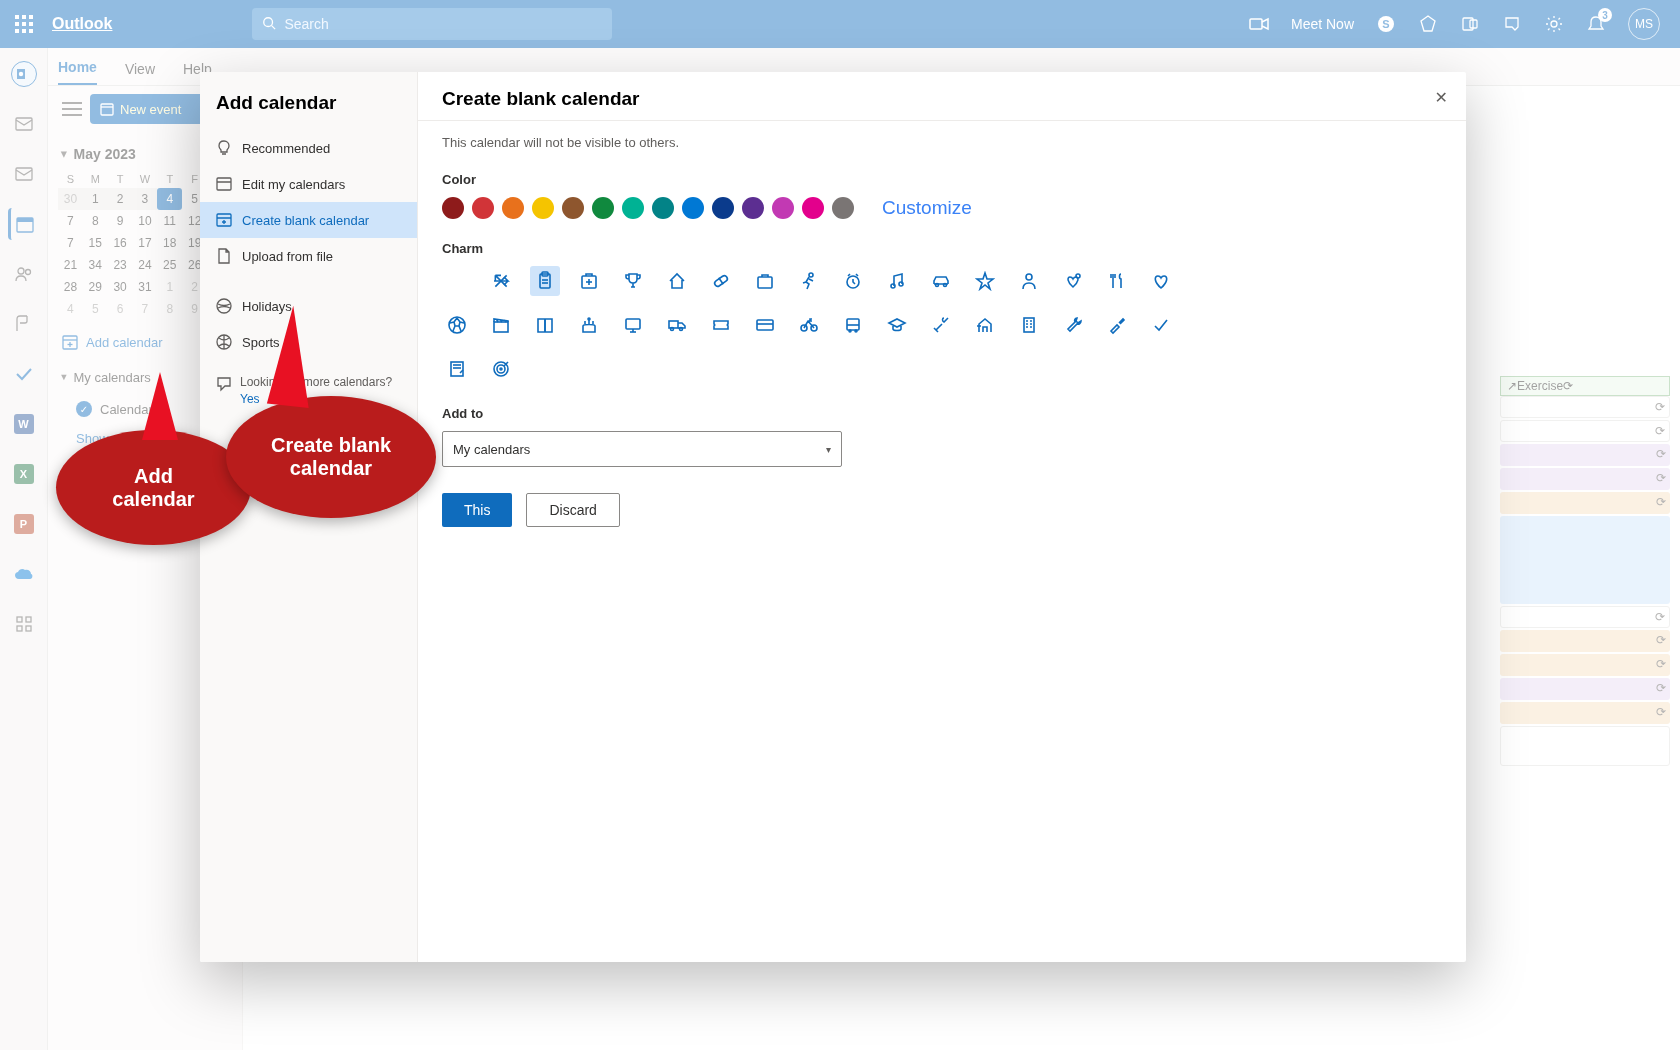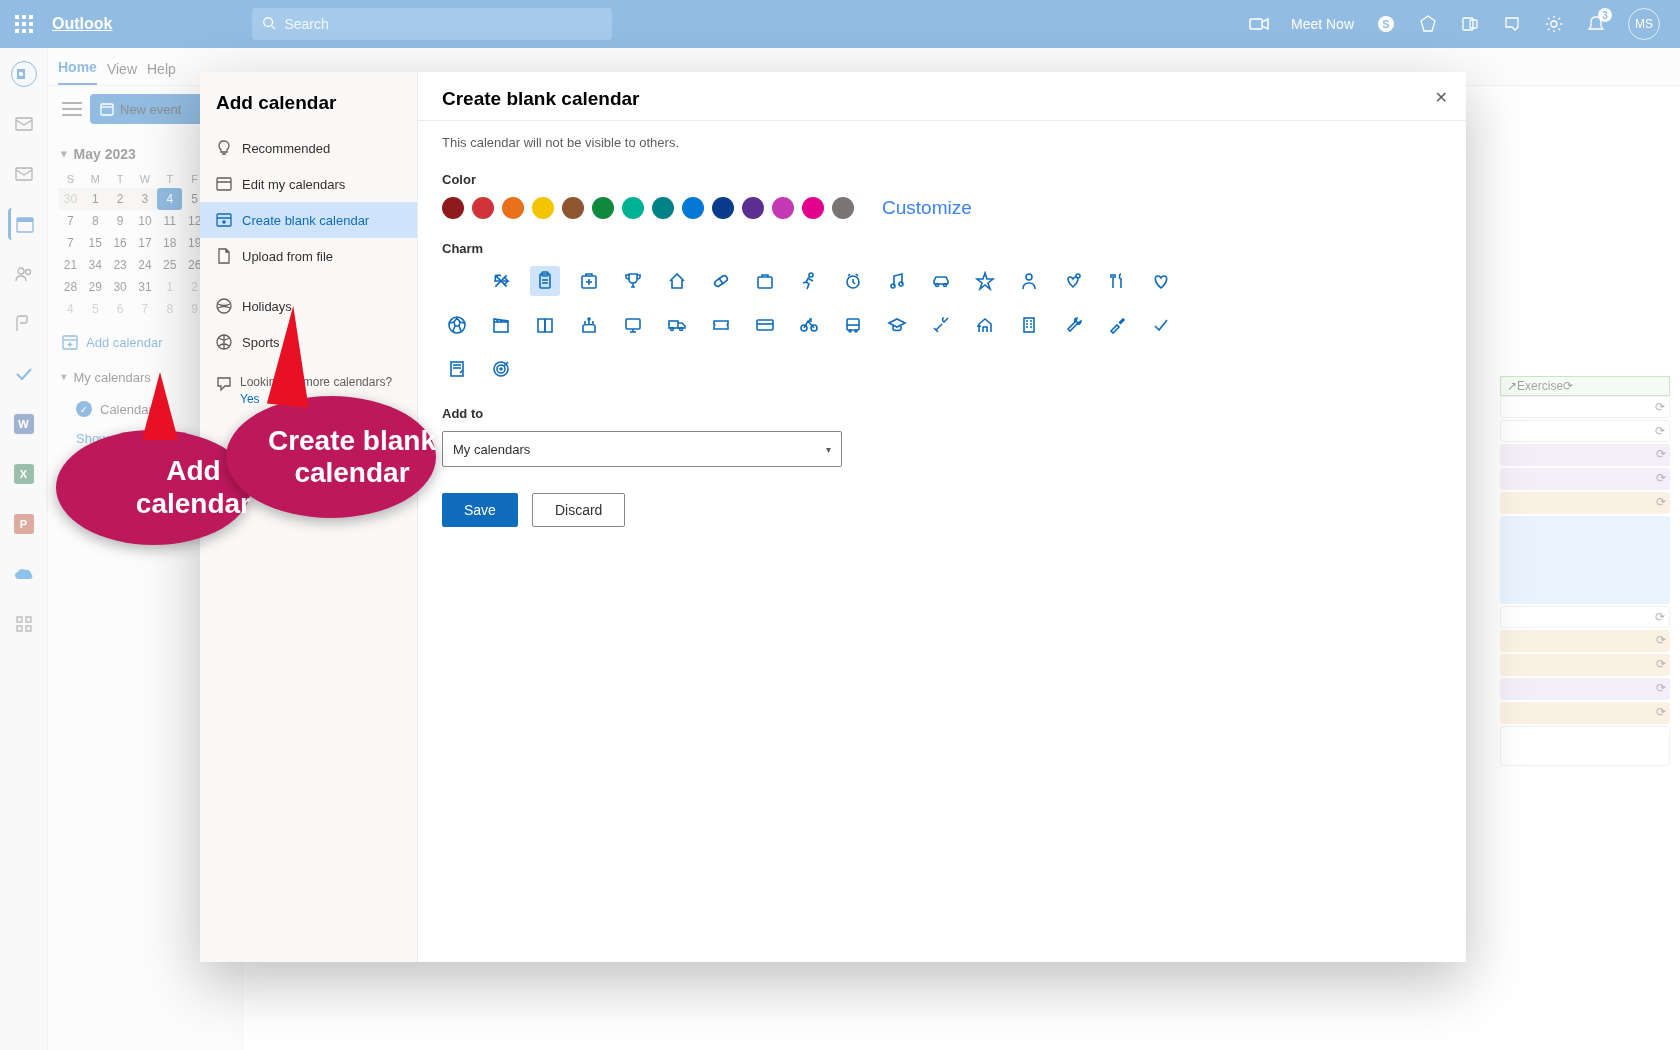--- a/index.html
+++ b/index.html
@@ -12,37 +12,37 @@
   .waffle-grid span { background:white; }
   .brand { margin-left:4px; font-weight:600; font-size:16px;text-decoration:underline; }
   .searchbox { margin-left:140px; width:360px; height:32px; background:#3a8dd0; border-radius:4px; display:flex; align-items:center; padding:0 10px; color:#e1efff; font-size:14px; }
   .searchbox .sicon { margin-right:8px; }
   .tb-right { margin-left:auto; display:flex; align-items:center; gap:22px; padding-right:20px; }
   .tb-icon { width:20px; height:20px; display:flex; align-items:center; justify-content:center; color:white; font-size:16px; }
   .avatar { width:32px; height:32px; border:1px solid rgba(255,255,255,0.7); border-radius:50%; display:flex; align-items:center; justify-content:center; font-size:12px; }
   .notif { position:relative; }
   .notif .badge { position:absolute; top:-6px; right:-6px; background:#fff; color:#0F6CBD; border-radius:50%; width:14px; height:14px; font-size:10px; display:flex; align-items:center; justify-content:center; font-weight:600; }
   
-  .ribbon { height:38px; background:#faf9f8; border-bottom:1px solid #e1dfdd; display:flex; align-items:flex-end; padding-left:58px; gap:10px; font-size:14px; color:#323130; z-index:1; position:relative;}
+  .ribbon { height:38px; background:#faf9f8; border-bottom:1px solid #e1dfdd; display:flex; align-items:flex-end; padding-left:58px; gap:28px; font-size:14px; color:#323130; z-index:1; position:relative;}
   .ribbon .tab { padding-bottom:8px; }
   .ribbon .tab.active { color:#0F6CBD; border-bottom:2px solid #0F6CBD; font-weight:600; }
   
   .leftrail { position:absolute; top:48px; left:0; width:48px; bottom:0; background:#f3f2f1; border-right:1px solid #e1dfdd; display:flex; flex-direction:column; align-items:center; padding-top:10px; gap:18px; z-index:1;}
   .rail-item { width:32px; height:32px; display:flex; align-items:center; justify-content:center; border-radius:4px; }
   .rail-item.active { border-left:3px solid #0F6CBD; }
   .app-icon { width:20px; height:20px; border-radius:3px; display:flex; align-items:center; justify-content:center; color:white; font-size:11px; font-weight:700; }
   .app-word { background:#2B579A; }
   .app-excel { background:#217346; }
   .app-ppt { background:#B7472A; }
   
   .sidenav { position:absolute; top:86px; left:48px; width:195px; bottom:0; background:#faf9f8; border-right:1px solid #edebe9; z-index:1;}
   .newevent-row { display:flex; align-items:center; padding:8px; gap:8px; }
   .hamburger { width:20px; height:14px; display:flex; flex-direction:column; justify-content:space-between; margin-left:6px;}
   .hamburger span { height:2px; background:#605e5c; }
-  .newevent { flex:1; background:#0F6CBD; color:#000000; border-radius:4px; height:30px; display:flex; align-items:center; padding:0 10px; font-size:13px; gap:6px;}
+  .newevent { flex:1; background:#0F6CBD; color:#fef9c3; border-radius:4px; height:30px; display:flex; align-items:center; padding:0 10px; font-size:13px; gap:6px;}
   .mini-cal { padding:8px 10px 4px 10px; font-size:12px; color:#323130;}
   .mini-cal .month { font-weight:600; font-size:14px; margin:6px 0 8px 4px; display:flex; align-items:center; gap:6px;}
   .mini-cal table { width:100%; border-collapse:collapse; text-align:center; }
   .mini-cal th { font-weight:400; color:#605e5c; padding:3px 0; font-size:11px;}
   .mini-cal td { padding:4px 0; font-size:12px; }
   .mini-cal td.dim { color:#a19f9d; }
   .mini-cal td.today { background:#0F6CBD; color:white; border-radius:3px;}
   .mini-cal td.prev { background:#edebe9; }
   .addcal { padding:10px 14px; color:#0F6CBD; font-size:13px; display:flex; align-items:center; gap:8px;}
   .mycals { padding:10px 14px; font-size:13px; color:#323130; display:flex; align-items:center; gap:6px;}
@@ -79,21 +79,21 @@
   .charm { width:30px; height:30px; display:flex; align-items:center; justify-content:center; color:#0F6CBD; border-radius:3px;}
   .charm.none { border:none; }
   .charm.selected { background:#cfe4fa; }
   .charm svg { width:20px; height:20px; stroke:#0F6CBD; fill:none; stroke-width:1.6; }
   .addto-select { margin-top:8px; width:400px; height:36px; border:1px solid #8a8886; display:flex; align-items:center; justify-content:space-between; padding:0 10px; font-size:13px; color:#323130; border-radius:2px;}
   .btnrow { margin-top:26px; display:flex; gap:14px;}
   .btn { height:34px; padding:0 22px; border-radius:2px; font-size:14px; display:flex; align-items:center; justify-content:center; cursor:pointer;}
   .btn.primary { background:#0F6CBD; color:white; }
   .btn.secondary { background:white; border:1px solid #8a8886; color:#323130;}
   
-  .callout { position:absolute; z-index:30; background:#be185d; color:white; border-radius:50%; display:flex; align-items:center; justify-content:flex-end; text-align:center; font-weight:700; font-size:28px; line-height:1.15; box-shadow:0 4px 14px rgba(0,0,0,0.3);}
+  .callout { position:absolute; z-index:30; background:#b91c1c; color:white; border-radius:50%; display:flex; align-items:center; justify-content:center; text-align:center; font-weight:700; font-size:20px; line-height:1.15; box-shadow:0 4px 14px rgba(0,0,0,0.3);}
   .callout .tail { position:absolute; width:0; height:0; }
   .callout.c1 { width:195px; height:115px; border-radius:50% / 50%; top:430px; left:56px;}
   .callout.c1 .tail { top:-58px; left:86px; border-left:18px solid transparent; border-right:18px solid transparent; border-bottom:68px solid #e81123;}
   .callout.c2 { width:210px; height:122px; border-radius:50% / 50%; top:396px; left:226px;}
   .callout.c2 .tail { top:-90px; left:46px; border-left:16px solid transparent; border-right:26px solid transparent; border-bottom:100px solid #e81123; transform:rotate(6deg);}
   .chev { display:inline-block; transform:rotate(90deg); font-size:11px; color:#605e5c;}
   .chevd { font-size:10px; color:#605e5c; }
 </style>
 </head>
 <body>
@@ -696,21 +696,21 @@
         </div>
       </div>
 
     <div class="section-label">Add to</div>
     <div class="addto-select">
       <span>My calendars</span>
       <span class="chevd">▾</span>
     </div>
 
     <div class="btnrow">
-      <div class="btn primary">Save</div>
+      <div class="btn primary">This</div>
       <div class="btn secondary">Discard</div>
     </div>
   </div>
 </div>
 
 <div class="callout c1">
   <div class="tail"></div>
   <span style="white-space:pre-line">Add<br>calendar</span>
 </div>
 <div class="callout c2">

